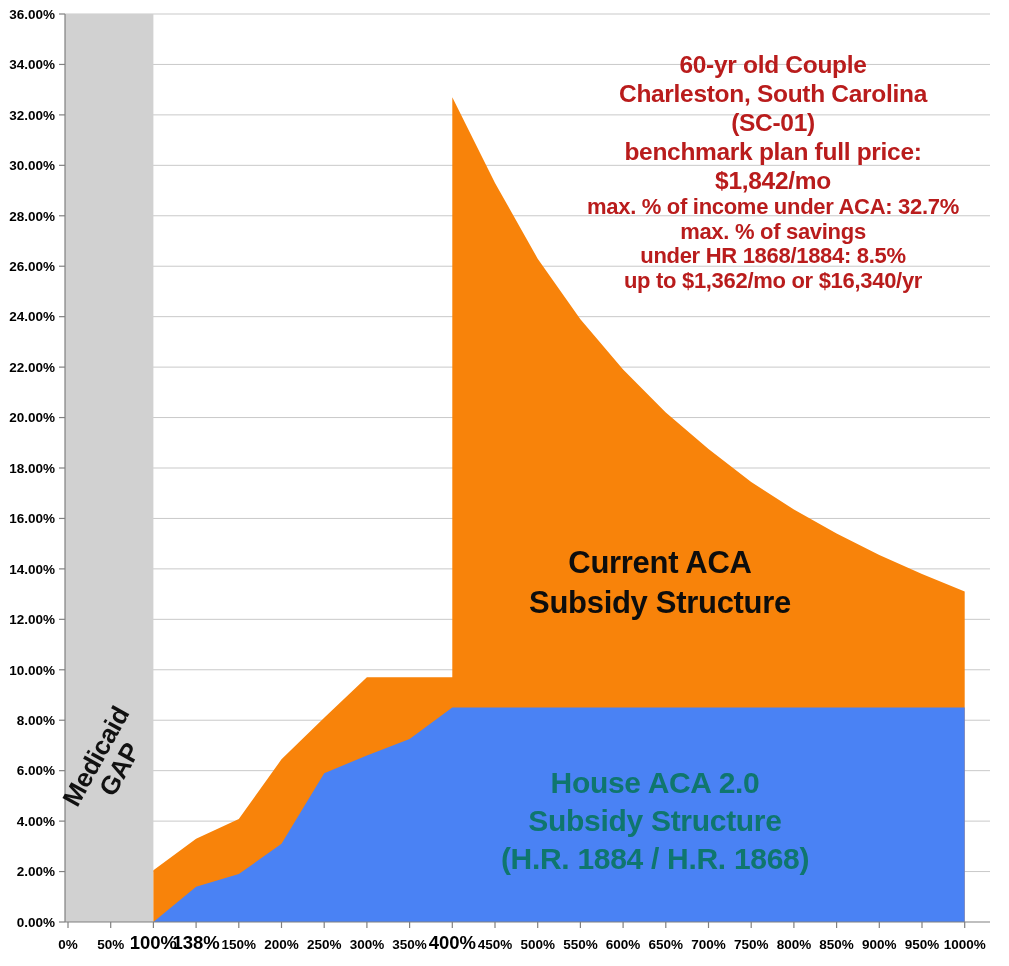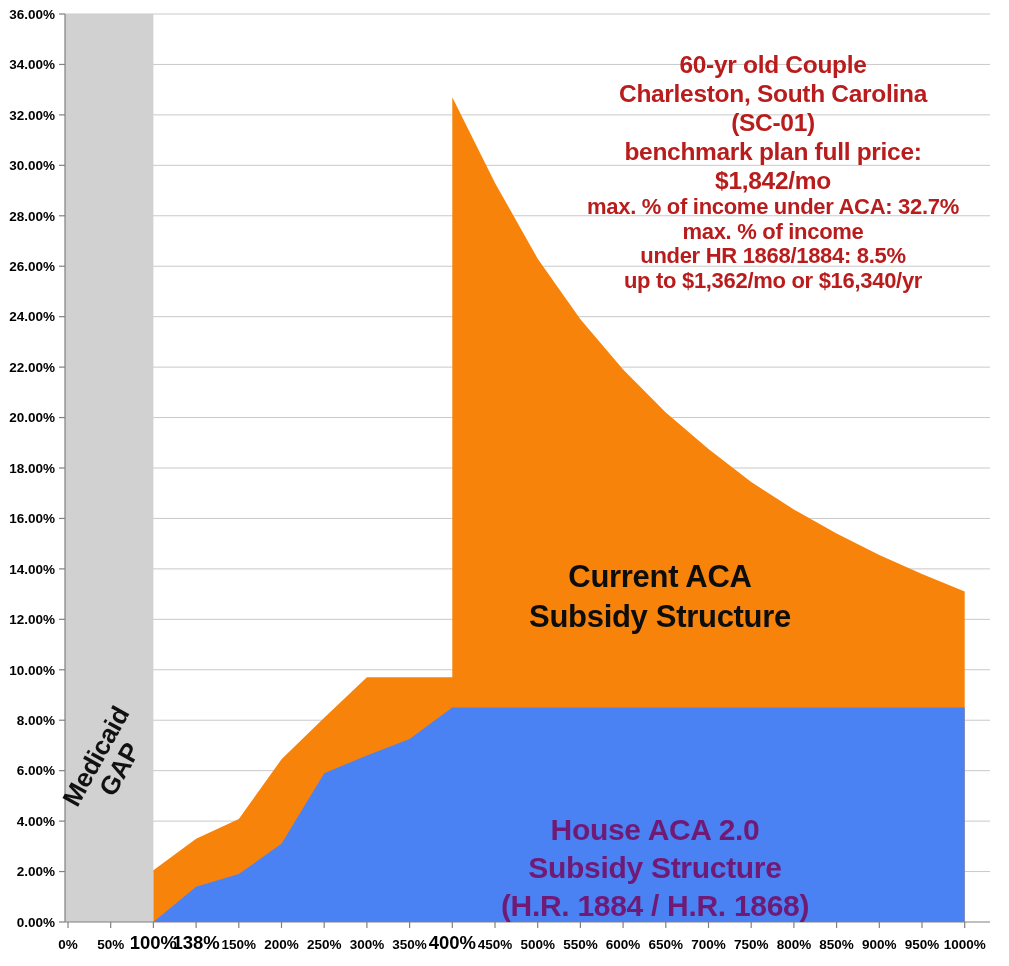--- a/index.html
+++ b/index.html
@@ -4,21 +4,21 @@
 <style>
   html,body{margin:0;padding:0;background:#ffffff;}
   body{width:1009px;height:966px;overflow:hidden;
        font-family:"Liberation Sans", sans-serif;}
   #stage{position:relative;width:1009px;height:966px;}
   #chart-svg{position:absolute;left:0;top:0;}
   .overlay{position:absolute;text-align:center;font-weight:bold;letter-spacing:-0.3px;}
   #info-box{left:553px;top:50px;width:440px;color:#b91c1c;}
   #info-box .big{font-size:24.5px;line-height:29px;}
   #info-box .small{font-size:22px;line-height:24.5px;}
-  #label-current{left:450px;top:557px;width:420px;font-size:31px;line-height:40px;color:#0d0d0d;}
+  #label-current{left:450px;top:543px;width:420px;font-size:31px;line-height:40px;color:#0d0d0d;}
   #label-house{left:435px;top:764px;width:440px;font-size:30px;line-height:38px;color:#1E2C4E;}
   #label-medicaid{left:-2px;top:736px;width:220px;font-size:26px;line-height:27px;color:#111;
                   transform:rotate(-61deg);}
 </style>
 </head>
 <body>
 
 <div id="stage">
   <svg id="chart-svg" width="1009" height="966" viewBox="0 0 1009 966">
       <line x1="65" y1="871.5555555555555" x2="990" y2="871.5555555555555" stroke="#C9C9C9" stroke-width="1"></line>
@@ -128,31 +128,31 @@
       <text x="964.7" y="949" text-anchor="middle" font-size="13.5" font-weight="bold" fill="#000">1000%</text>
     </svg>
 
   <div class="overlay" id="info-box">
     <div class="big">60-yr old Couple</div>
     <div class="big">Charleston, South Carolina</div>
     <div class="big">(SC-01)</div>
     <div class="big">benchmark plan full price:</div>
     <div class="big">$1,842/mo</div>
     <div class="small">max. % of income under ACA: 32.7%</div>
-    <div class="small">max. % of income</div>
+    <div class="small">max. % of savings</div>
     <div class="small">under HR 1868/1884: 8.5%</div>
     <div class="small">up to $1,362/mo or $16,340/yr</div>
   </div>
 
   <div class="overlay" id="label-current" style="color: rgb(13, 13, 13);">
     <div>Current ACA</div>
     <div>Subsidy Structure</div>
   </div>
 
-  <div class="overlay" id="label-house" style="color: #701a75; margin-top: 47px;">
+  <div class="overlay" id="label-house" style="color: #0f766e;">
     <div>House ACA 2.0</div>
     <div>Subsidy Structure</div>
     <div>(H.R. 1884 / H.R. 1868)</div>
   </div>
 
   <div class="overlay" id="label-medicaid" style="color: rgb(17, 17, 17); transform: rotate(-61deg);">
     <div>Medicaid</div>
     <div>GAP</div>
   </div>
 </div>

